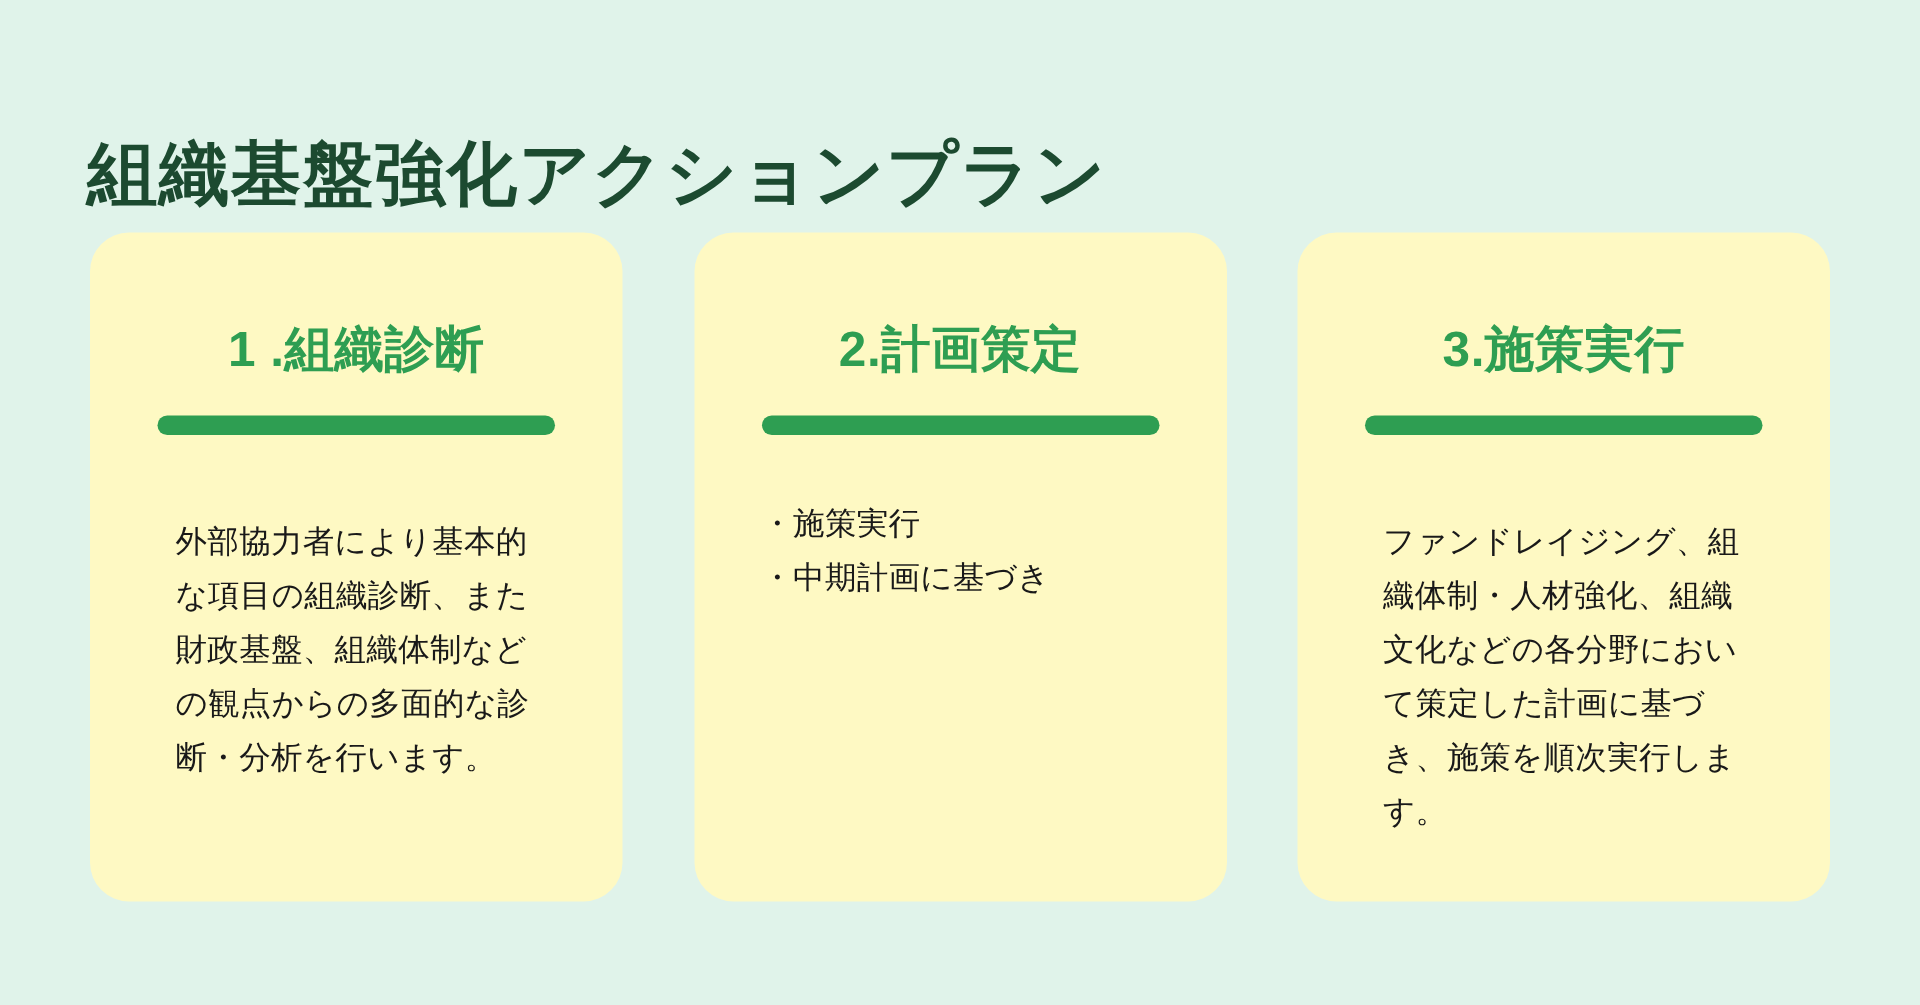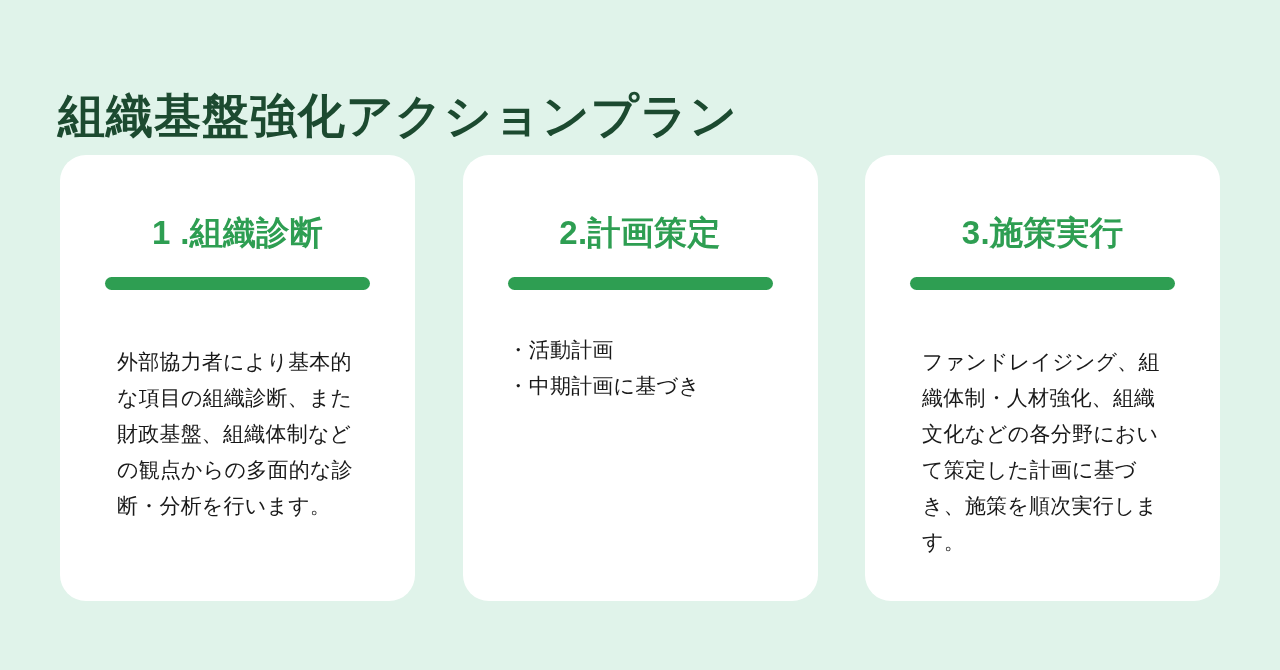--- a/index.html
+++ b/index.html
@@ -38,21 +38,21 @@
     width: 1160px;
     height: 446px;
     display: flex;
     flex-direction: row;
     justify-content: space-between;
     align-items: stretch;
   }
   .card {
     position: relative;
     width: 355px;
-    background: #ffffff;
+    background: #fef9c3;
     border-radius: 26px;
     box-sizing: border-box;
     padding: 0;
     display: flex;
     flex-direction: column;
     align-items: center;
   }
   .card-heading {
     margin-top: 58px;
     font-size: 33px;
@@ -102,21 +102,21 @@
       <div class="card-rule"></div>
       <div class="card-body">
         <p>外部協力者により基本的な項目の組織診断、また財政基盤、組織体制などの観点からの多面的な診断・分析を行います。</p>
       </div>
     </div>
 
     <div class="card">
       <div class="card-heading">2.計画策定</div>
       <div class="card-rule"></div>
       <div class="card-body">
-        <p class="bullet-line">・活動計画</p>
+        <p class="bullet-line">・施策実行</p>
         <p class="bullet-line">・中期計画に基づき</p>
       </div>
     </div>
 
     <div class="card">
       <div class="card-heading">3.施策実行</div>
       <div class="card-rule"></div>
       <div class="card-body">
         <p>ファンドレイジング、組織体制・人材強化、組織文化などの各分野において策定した計画に基づき、施策を順次実行します。</p>
       </div>

